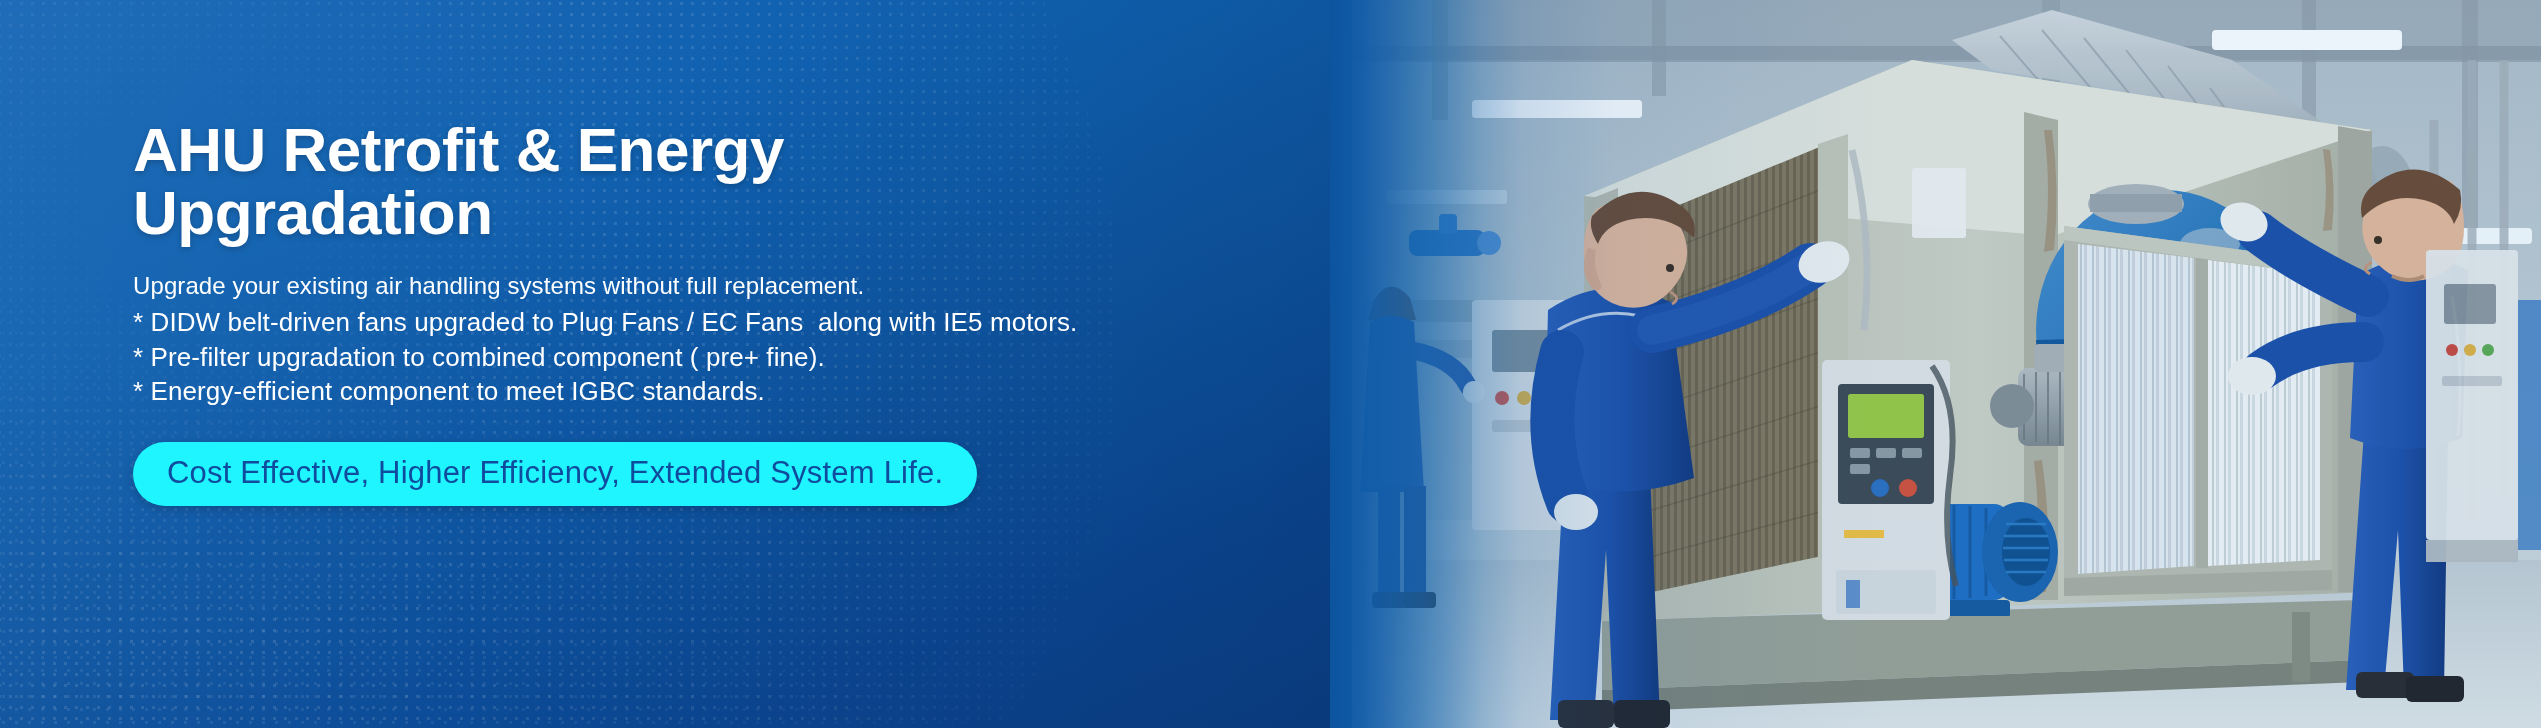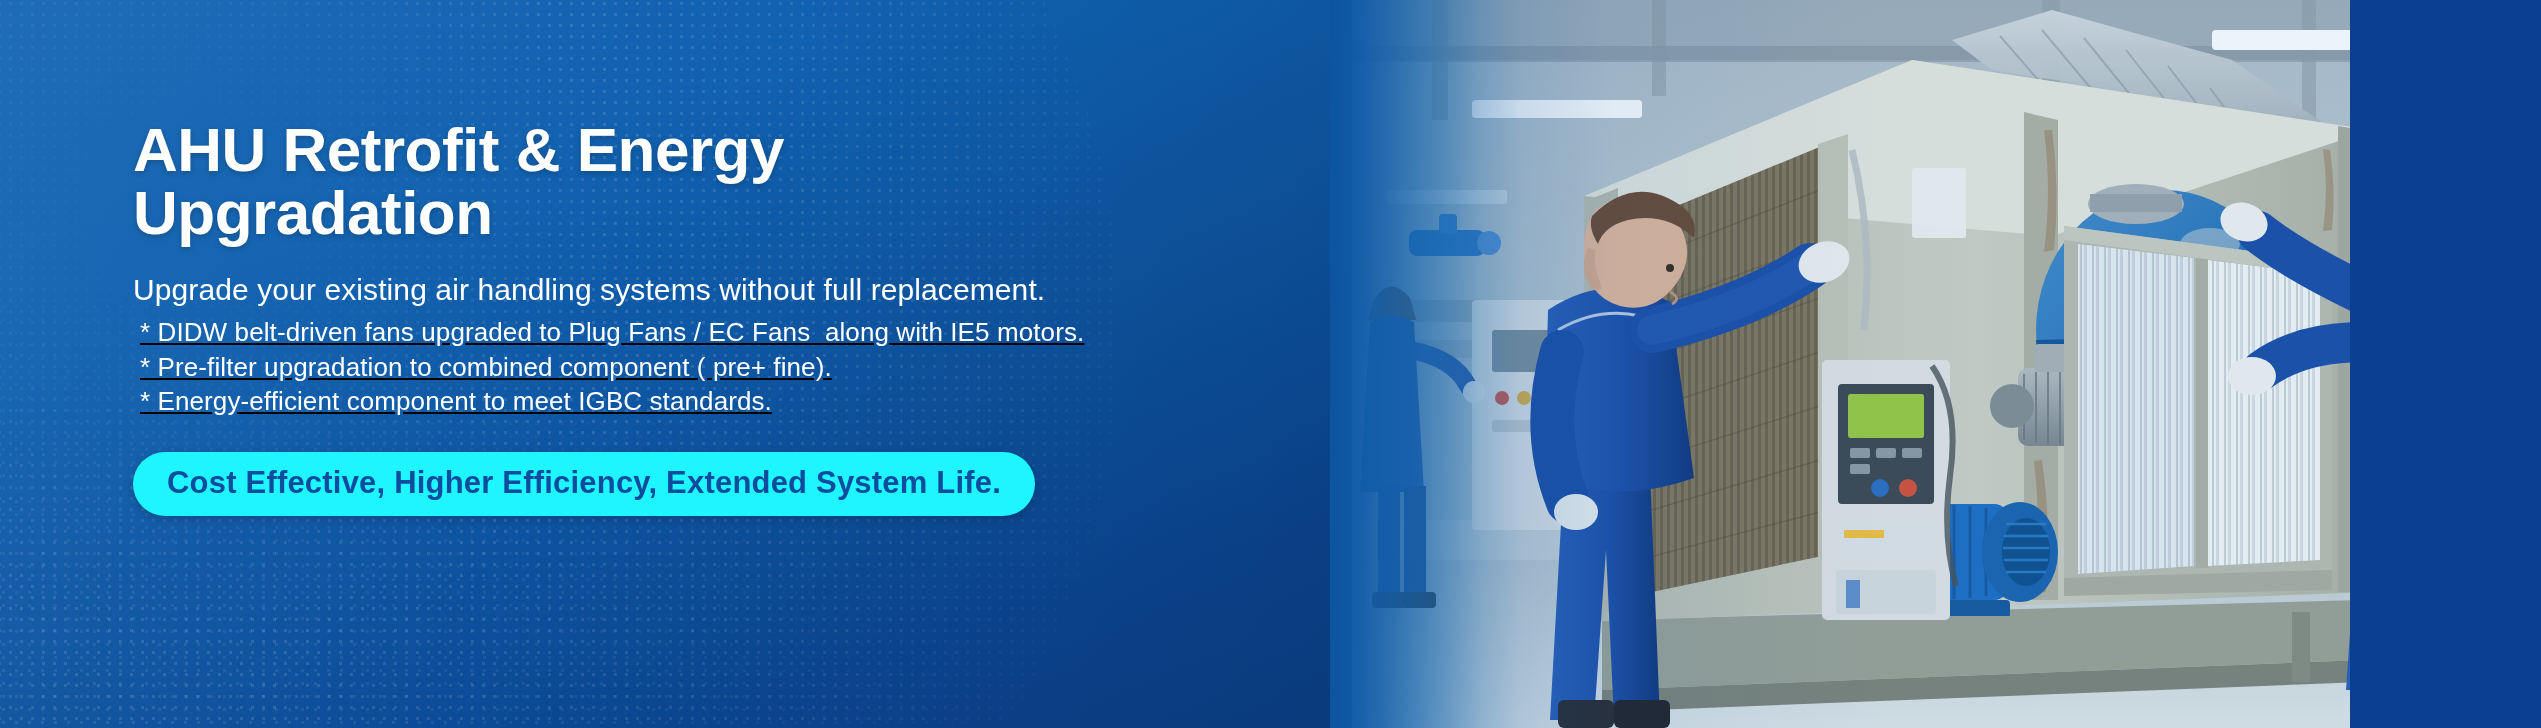--- a/index.html
+++ b/index.html
@@ -1,23 +1,22 @@
 <!DOCTYPE html>
 <html><head>
 <meta charset="utf-8">
 <style>
   html,body{margin:0;padding:0;background:#0b3f8f;}
   body{font-family:"Liberation Sans", sans-serif;}
 
   .banner{
     position:relative;
-    width:2302px;height:728px;
+    width:2541px;height:728px;
     overflow:hidden;
     background:#0f58ad;
-    padding-left:48px;
   }
 
   
   .left-panel{
     position:absolute;left:0;top:0;width:1390px;height:728px;
     background:
       linear-gradient(160deg,#1464b4 0%,#1061b0 28%,#0d539f 58%,#0b4692 80%,#0a3f87 100%);
     overflow:hidden;
   }
   
@@ -55,44 +54,44 @@
     font-weight:bold;
     line-height:1.02;
     letter-spacing:-0.5px;
     margin:0 0 28px 0;
     text-shadow:0 2px 6px rgba(0,0,0,.22);
     max-width:760px;
   }
 
   .subhead{
     color:#ffffff;
-    font-size:30px;
+    font-size:24px;
     font-weight:400;
     line-height:1.2;
     margin:0 0 4px 0;
     letter-spacing:.1px;
   }
 
-  .bullets{list-style:none;margin:7px;padding:0;text-decoration:underline;}
+  .bullets{list-style:none;margin:0;padding:0;}
   .bullets li{
     color:#ffffff;
     font-size:26px;
     font-weight:400;
     line-height:1.32;
     white-space:pre;
     letter-spacing:.1px;
   }
 
   .cta-wrap{margin-top:34px;}
   .cta-pill{
     display:inline-block;
     background:#1ff5ff;
     color:#0f4c9e;
     font-size:31px;
-    font-weight:bold;
+    font-weight:normal;
     letter-spacing:.2px;
     padding:13px 34px 15px 34px;
     border-radius:40px;
     box-shadow:0 3px 10px rgba(0,0,0,.18);
     white-space:nowrap;
   }
 
   
   .photo{
     position:absolute;left:1352px;top:0;width:1189px;height:728px;

